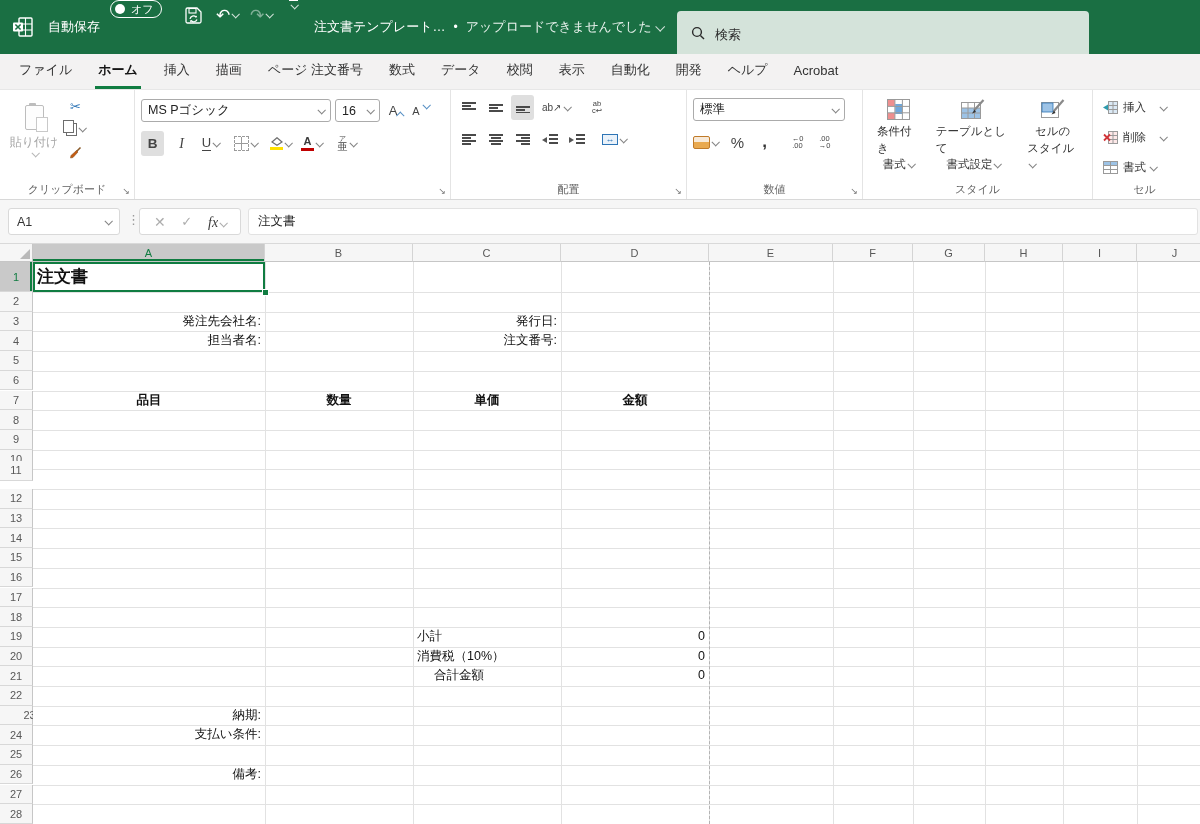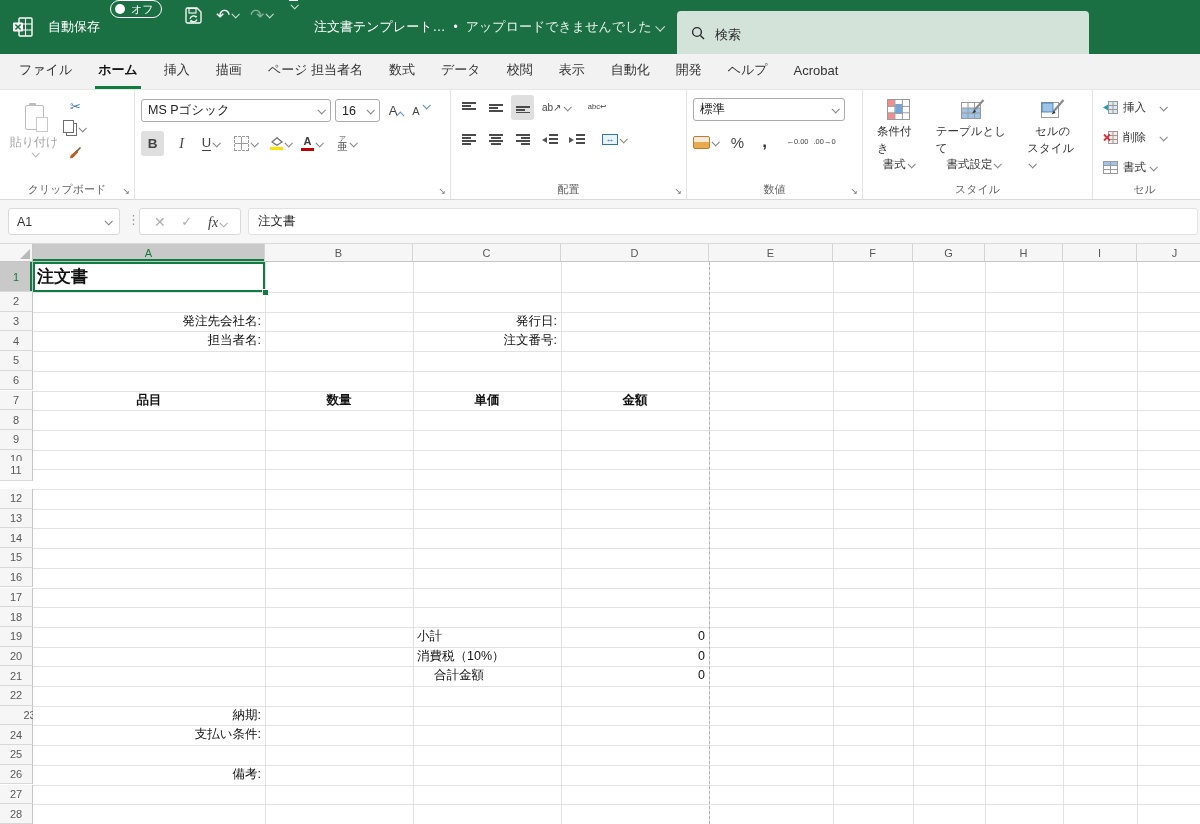--- a/index.html
+++ b/index.html
@@ -66,21 +66,21 @@
   .i-vmid{background-size:14px 2px,9px 2px,14px 2px;background-position:0 2px,0 5px,0 8px;}
   .i-vbot{background-size:14px 2px,9px 2px,14px 2px;background-position:0 4px,0 7px,0 10px;}
   .i-hleft{background-size:14px 2px,9px 2px,14px 2px,9px 2px;background-position:0 0,0 3px,0 6px,0 9px;}
   .i-hcent{background-size:14px 2px,10px 2px,14px 2px,10px 2px;background-position:0 0,2px 3px,0 6px,2px 9px;}
   .i-hright{background-size:14px 2px,9px 2px,14px 2px,9px 2px;background-position:0 0,5px 3px,0 6px,5px 9px;}
   .ind{position:relative;width:16px;height:11px;}
   .ind .bars{position:absolute;right:0;top:0;width:9px;background-size:9px 2px,9px 2px,9px 2px;background-position:0 0,0 4px,0 8px;}
   .ind:before{content:"";position:absolute;left:0;top:2.5px;border-style:solid;}
   .i-outd:before{border-width:3.5px 5px 3.5px 0;border-color:transparent #555 transparent transparent;}
   .i-ind:before{border-width:3.5px 0 3.5px 5px;border-color:transparent transparent transparent #555;}
-  .two{display:flex;flex-direction:row;align-items:center;font-size:7.5px;line-height:6.5px;color:#444;}
+  .two{display:flex;flex-direction:column;align-items:center;font-size:7.5px;line-height:6.5px;color:#444;}
   .i-merge{width:16px;height:11px;border:1.5px solid #2e75b6;display:flex;align-items:center;justify-content:center;color:#2e75b6;font-size:9px;line-height:1;box-sizing:border-box;background:#eaf2fa;}
   .ori{font-size:10px;color:#444;}
   
   .i-cur{width:15px;height:11px;border:1px solid #c07a28;border-radius:2px;background:linear-gradient(#f8ead9 45%,#e9a94f 45%);}
   .pct{font-size:15px;color:#444;}
   .cma{font-size:17px;font-weight:bold;color:#333;line-height:.6;}
   
   .bigbtn{display:flex;flex-direction:column;align-items:center;justify-content:flex-start;font-size:11.5px;color:#333;padding:2px 8px 0 8px;line-height:1.45;}
   .bigbtn svg{margin-bottom:3px;}
   .cellbtn{display:flex;align-items:center;height:25px;font-size:11.5px;color:#333;}
@@ -166,21 +166,21 @@
       </span>
       <span class="ph">検索</span>
     </span>
   </div>
 
   <div id="tabrow">
       <span class="tab">ファイル</span>
       <span class="tab active">ホーム</span>
       <span class="tab">挿入</span>
       <span class="tab">描画</span>
-      <span class="tab">ページ 担当者名</span>
+      <span class="tab">ページ 注文番号</span>
       <span class="tab">数式</span>
       <span class="tab">データ</span>
       <span class="tab">校閲</span>
       <span class="tab">表示</span>
       <span class="tab">自動化</span>
       <span class="tab">開発</span>
       <span class="tab">ヘルプ</span>
       <span class="tab">Acrobat</span>
     </div>
 

